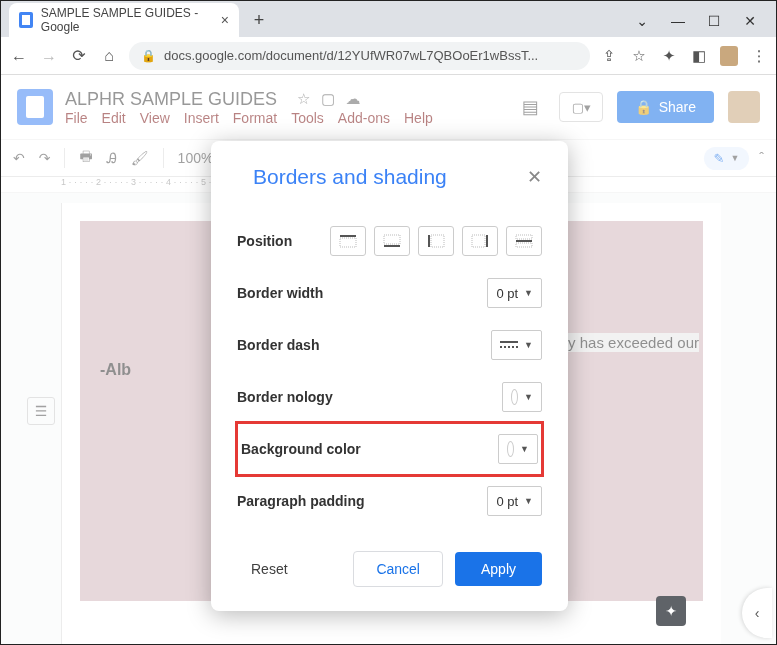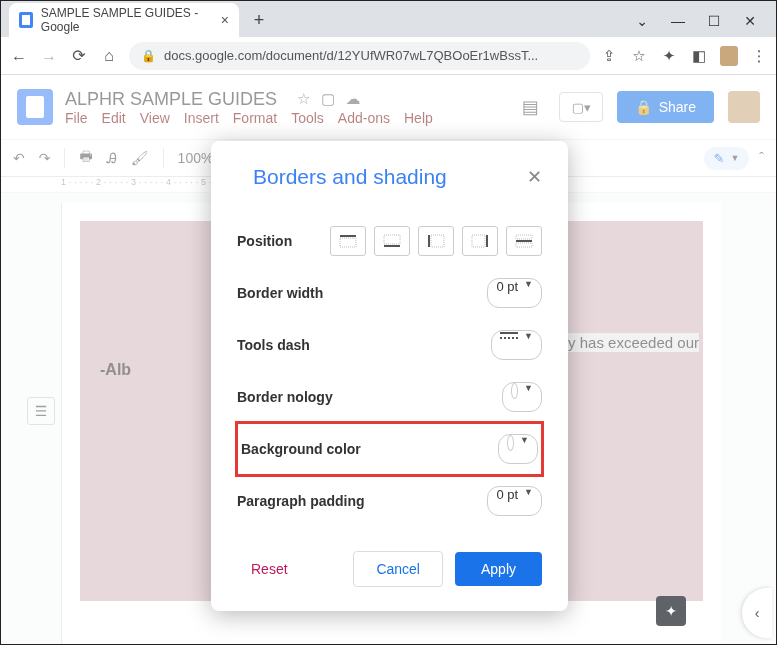--- a/index.html
+++ b/index.html
@@ -62,27 +62,27 @@
 .dialog-title-row { display:flex; align-items:center; margin-bottom:26px; }
 .dialog-title { font-size:21px; color:#3b82f6;margin-left:16px; }
 .dialog-close { margin-left:auto; color:#888; font-size:18px; }
 .field-row { display:flex; align-items:center; height:52px; font-size:14px; color:#333; }
 .field-row.highlighted { outline:3px solid #e53935; outline-offset:-1px; padding:0 4px; }
 .field-label { font-weight:600; color:#333; }
 .field-control { margin-left:auto; }
 .pos-group { display:flex; gap:8px; }
 .pos-btn { width:36px; height:30px; border:1px solid #ccc; border-radius:3px; background:#fff; display:flex; align-items:center; justify-content:center; }
 .pos-btn svg { width:18px; height:14px; }
-.dd { height:30px; border:1px solid #ccc; border-radius:12px; padding:0 8px; display:flex; align-items:flex-start; gap:6px; font-size:13px; background:#fff; }
+.dd { height:30px; border:1px solid #ccc; border-radius:2px; padding:0 8px; display:flex; align-items:center; gap:6px; font-size:13px; background:#fff; }
 .color-dd { width:40px; }
 .color-swatch { width:16px; height:16px; border:1px solid #ccc; border-radius:50%; background:#fff; }
 .caret { font-size:9px; color:#555; }
 
 .dialog-footer { display:flex; align-items:center; gap:12px; margin-top:24px; }
-.reset-btn { color:#be185d; font-size:14px; padding:8px 14px; }
+.reset-btn { color:#404040; font-size:14px; padding:8px 14px; }
 .cancel-btn { margin-left:auto; color:#1a73e8; border:1px solid #dadce0; border-radius:4px; padding:9px 22px; font-size:14px; background:#fff;text-align:right; }
 .apply-btn { background:#1a73e8; color:#fff; border-radius:4px; padding:9px 26px; font-size:14px; font-weight:500; }
 
 
 .star-badge { position:absolute; bottom:18px; right:90px; width:30px; height:30px; background:#5f6368; border-radius:4px; display:flex; align-items:center; justify-content:center; color:#fff; font-size:14px; }
 .corner-fab { position:absolute; bottom:6px; right:4px; width:30px; height:50px; background:#fff; border-radius:25px 0 0 25px; box-shadow:-1px 0 4px rgba(0,0,0,0.15); display:flex; align-items:center; justify-content:center; color:#555; font-size:14px; }
 </style>
 </head>
 <body>
 
@@ -229,21 +229,21 @@
 
   <div class="field-row">
     <span class="field-label">Border width</span>
     <div class="field-control dd">
       <span>0 pt</span>
       <span class="caret">▼</span>
     </div>
   </div>
 
   <div class="field-row">
-    <span class="field-label">Tools dash</span>
+    <span class="field-label">Border dash</span>
     <div class="field-control dd">
       <svg width="18" height="10">
           <line x1="0" y1="2" x2="18" y2="2" stroke="#555" stroke-width="2"></line>
           <line x1="0" y1="7" x2="18" y2="7" stroke="#555" stroke-width="2" stroke-dasharray="2 2"></line>
         </svg>
       <span class="caret">▼</span>
     </div>
   </div>
 
   <div class="field-row">

